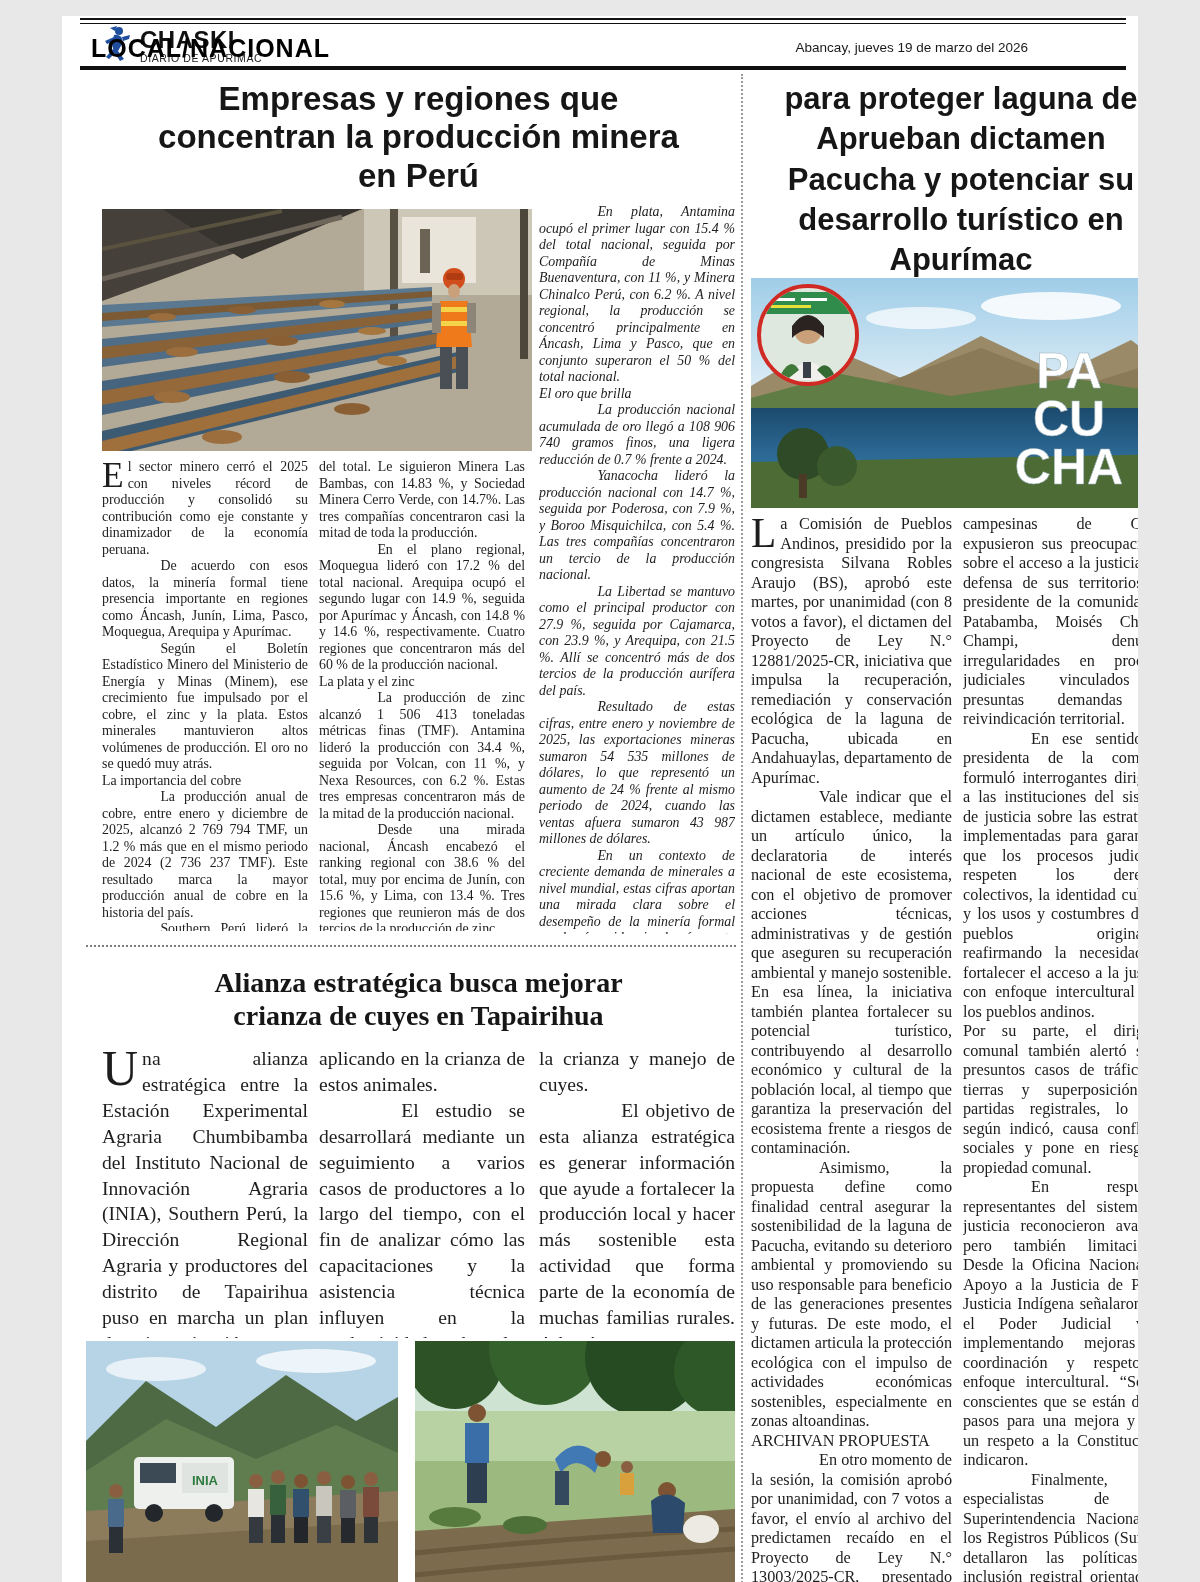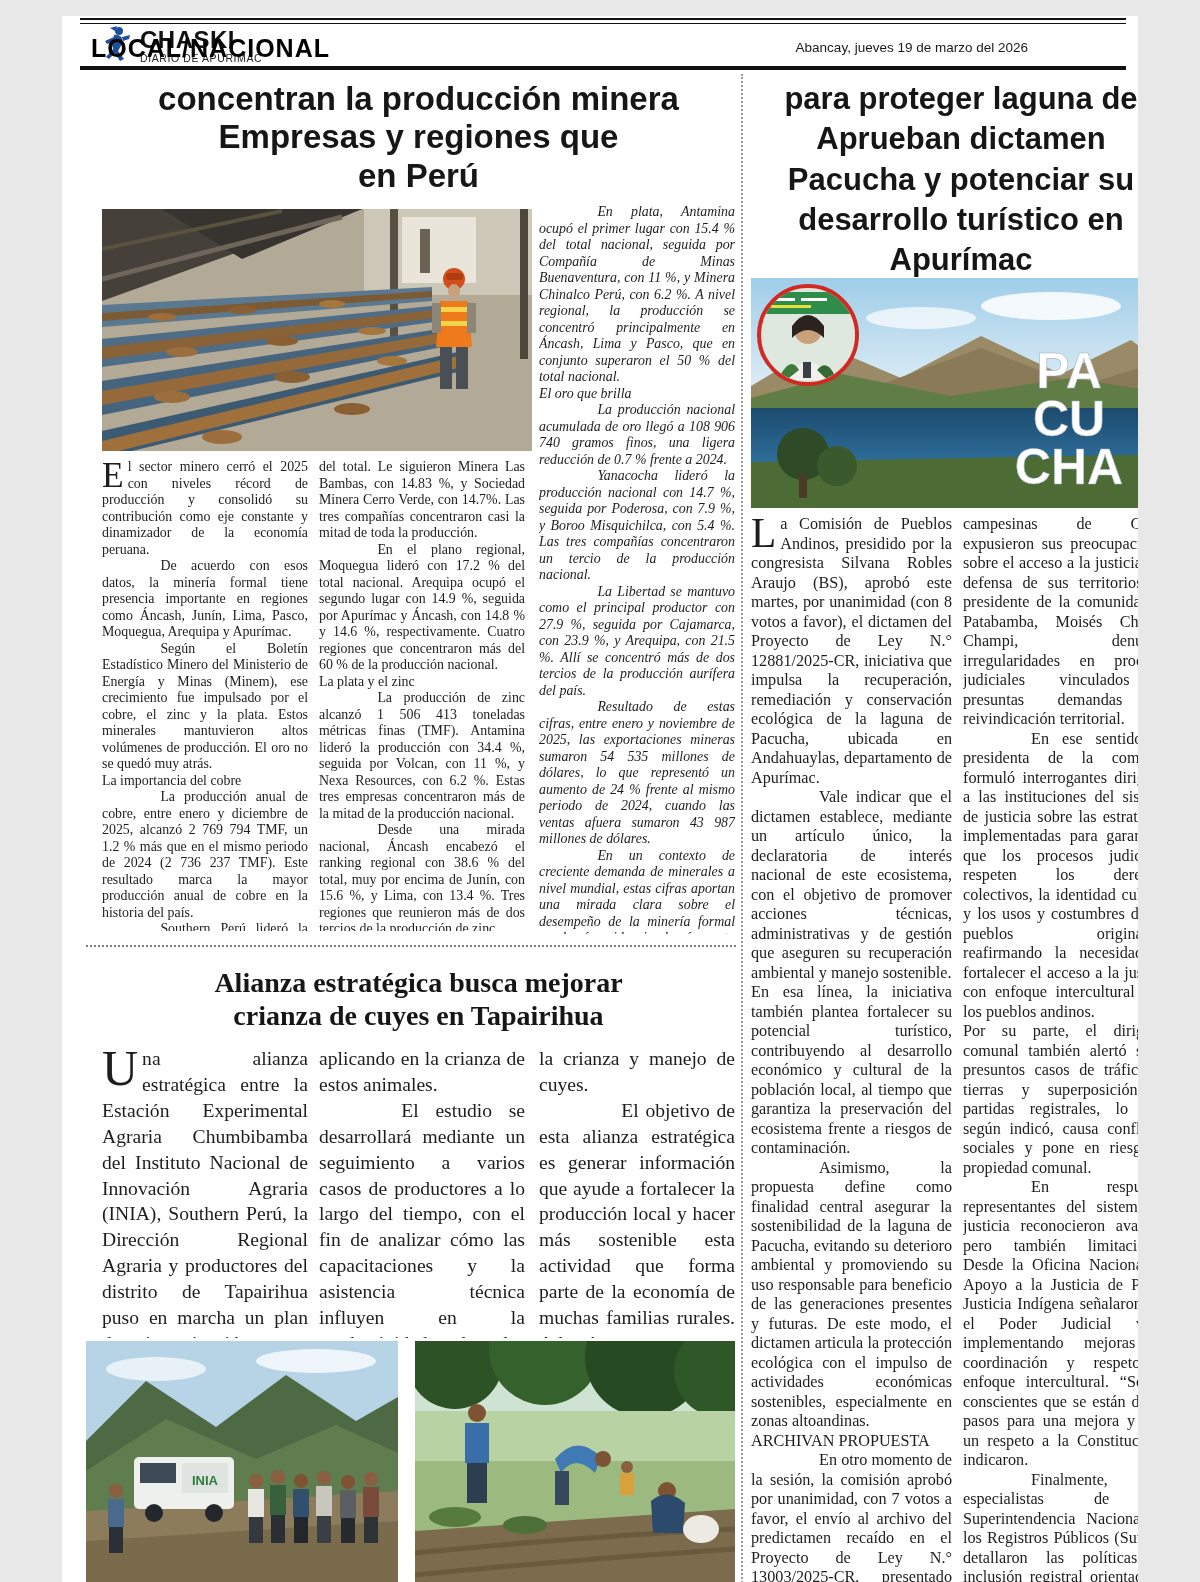--- a/index.html
+++ b/index.html
@@ -82,22 +82,22 @@
   </div>
 
   <div class="section-title">LOCAL/NACIONAL</div>
   <div class="dateline">Abancay, jueves 19 de marzo del 2026</div>
   <div class="hdr-vline"></div>
   <div class="page-num">3</div>
 
   <div class="vdivider"></div>
 
   <div class="headline a1-title">
+    <div>Empresas y regiones que</div>
     <div>concentran la producción minera</div>
-    <div>Empresas y regiones que</div>
     <div>en Perú</div>
   </div>
 
   <div class="photo a1-photo">
     <svg viewBox="0 0 430 242" preserveAspectRatio="none">
       <rect width="430" height="242" fill="#b2a996"></rect>
       <polygon points="0,0 260,0 150,38 0,92" fill="#45403a"></polygon>
       <polygon points="60,0 260,0 140,50" fill="#37332e"></polygon>
       <line x1="0" y1="70" x2="240" y2="8" stroke="#6e665a" stroke-width="5"></line>
       <line x1="0" y1="40" x2="180" y2="2" stroke="#59523f" stroke-width="4"></line>

